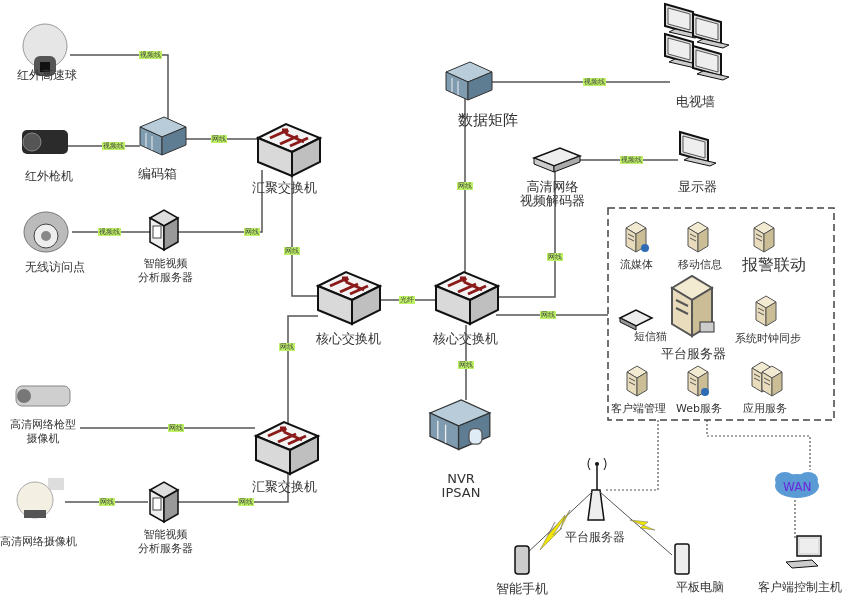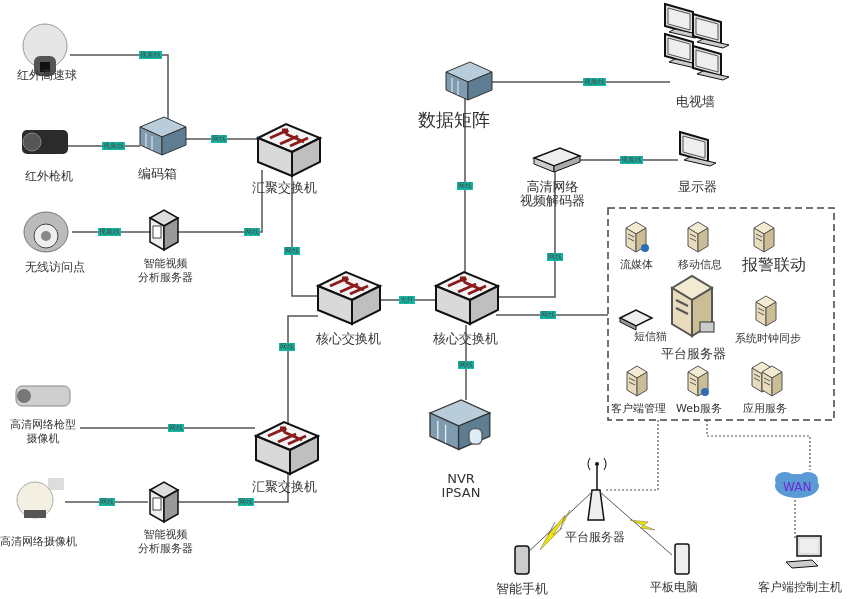--- a/index.html
+++ b/index.html
@@ -1,19 +1,19 @@
 <!DOCTYPE html>
 <html><head>
 <meta charset="utf-8">
 <style>
   html,body{margin:0;padding:0;background:#fff;}
   body{width:850px;height:599px;position:relative;overflow:hidden;font-family:"DejaVu Sans",sans-serif;}
   svg{position:absolute;left:0;top:0;}
   .lbl{position:absolute;font-size:12px;color:#333;white-space:nowrap;text-align:center;line-height:14px;}
-  .sm{position:absolute;font-size:7px;color:#444;background:#14b8a6;padding:0 1px;line-height:8px;white-space:nowrap;}
+  .sm{position:absolute;font-size:7px;color:#444;background:#bef264;padding:0 1px;line-height:8px;white-space:nowrap;}
 </style>
 </head>
 <body>
 
 <svg width="850" height="599">
   <defs>
     <g id="sw">
       <polygon points="0,14 28,0 62,14 34,28" fill="#f4f4f4" stroke="#111" stroke-width="2"></polygon>
       <polygon points="0,14 34,28 34,52 0,38" fill="#d9d9d9" stroke="#111" stroke-width="2"></polygon>
       <polygon points="34,28 62,14 62,38 34,52" fill="#bfbfbf" stroke="#111" stroke-width="2"></polygon>
@@ -179,32 +179,32 @@
 </svg>
 
 <div class="lbl" style="left:17px;top:68px">红外高速球</div>
 <div class="lbl" style="left:25px;top:169px">红外枪机</div>
 <div class="lbl" style="left:25px;top:260px">无线访问点</div>
 <div class="lbl" style="left:138px;top:167px;font-size:13px">编码箱</div>
 <div class="lbl" style="left:252px;top:181px;font-size:13px">汇聚交换机</div>
 <div class="lbl" style="left:138px;top:257px;font-size:11px"><span>智能视频</span><br><span>分析服务器</span></div>
 <div class="lbl" style="left:316px;top:332px;font-size:13px">核心交换机</div>
 <div class="lbl" style="left:433px;top:332px;font-size:13px">核心交换机</div>
-<div class="lbl" style="left:418px;top:113px;font-size:18px">数据矩阵</div>
+<div class="lbl" style="left:458px;top:113px;font-size:15px">数据矩阵</div>
 <div class="lbl" style="left:676px;top:95px;font-size:13px">电视墙</div>
 <div class="lbl" style="left:520px;top:180px;font-size:13px"><span>高清网络</span><br><span>视频解码器</span></div>
 <div class="lbl" style="left:678px;top:180px;font-size:13px">显示器</div>
 <div class="lbl" style="left:10px;top:418px;font-size:11px"><span>高清网络枪型</span><br><span>摄像机</span></div>
 <div class="lbl" style="left:0px;top:535px;font-size:11px">高清网络摄像机</div>
 <div class="lbl" style="left:138px;top:528px;font-size:11px"><span>智能视频</span><br><span>分析服务器</span></div>
 <div class="lbl" style="left:252px;top:480px;font-size:13px">汇聚交换机</div>
 <div class="lbl" style="left:440px;top:472px;font-size:13px;width:42px"><span>NVR</span><br><span>IPSAN</span></div>
 <div class="lbl" style="left:565px;top:530px;font-size:12px">平台服务器</div>
 <div class="lbl" style="left:496px;top:582px;font-size:13px">智能手机</div>
-<div class="lbl" style="left:650px;top:580px;font-size:12px">平板电脑</div>
+<div class="lbl" style="left:676px;top:580px;font-size:12px">平板电脑</div>
 <div class="lbl" style="left:783px;top:480px;font-size:12px;color:#6d28d9">WAN</div>
 <div class="lbl" style="left:758px;top:580px;font-size:12px">客户端控制主机</div>
 
 <div class="lbl" style="left:620px;top:258px;font-size:11px">流媒体</div>
 <div class="lbl" style="left:678px;top:258px;font-size:11px">移动信息</div>
 <div class="lbl" style="left:742px;top:258px;font-size:16px">报警联动</div>
 <div class="lbl" style="left:634px;top:330px;font-size:11px">短信猫</div>
 <div class="lbl" style="left:735px;top:332px;font-size:11px">系统时钟同步</div>
 <div class="lbl" style="left:661px;top:347px;font-size:13px">平台服务器</div>
 <div class="lbl" style="left:611px;top:402px;font-size:11px">客户端管理</div>

